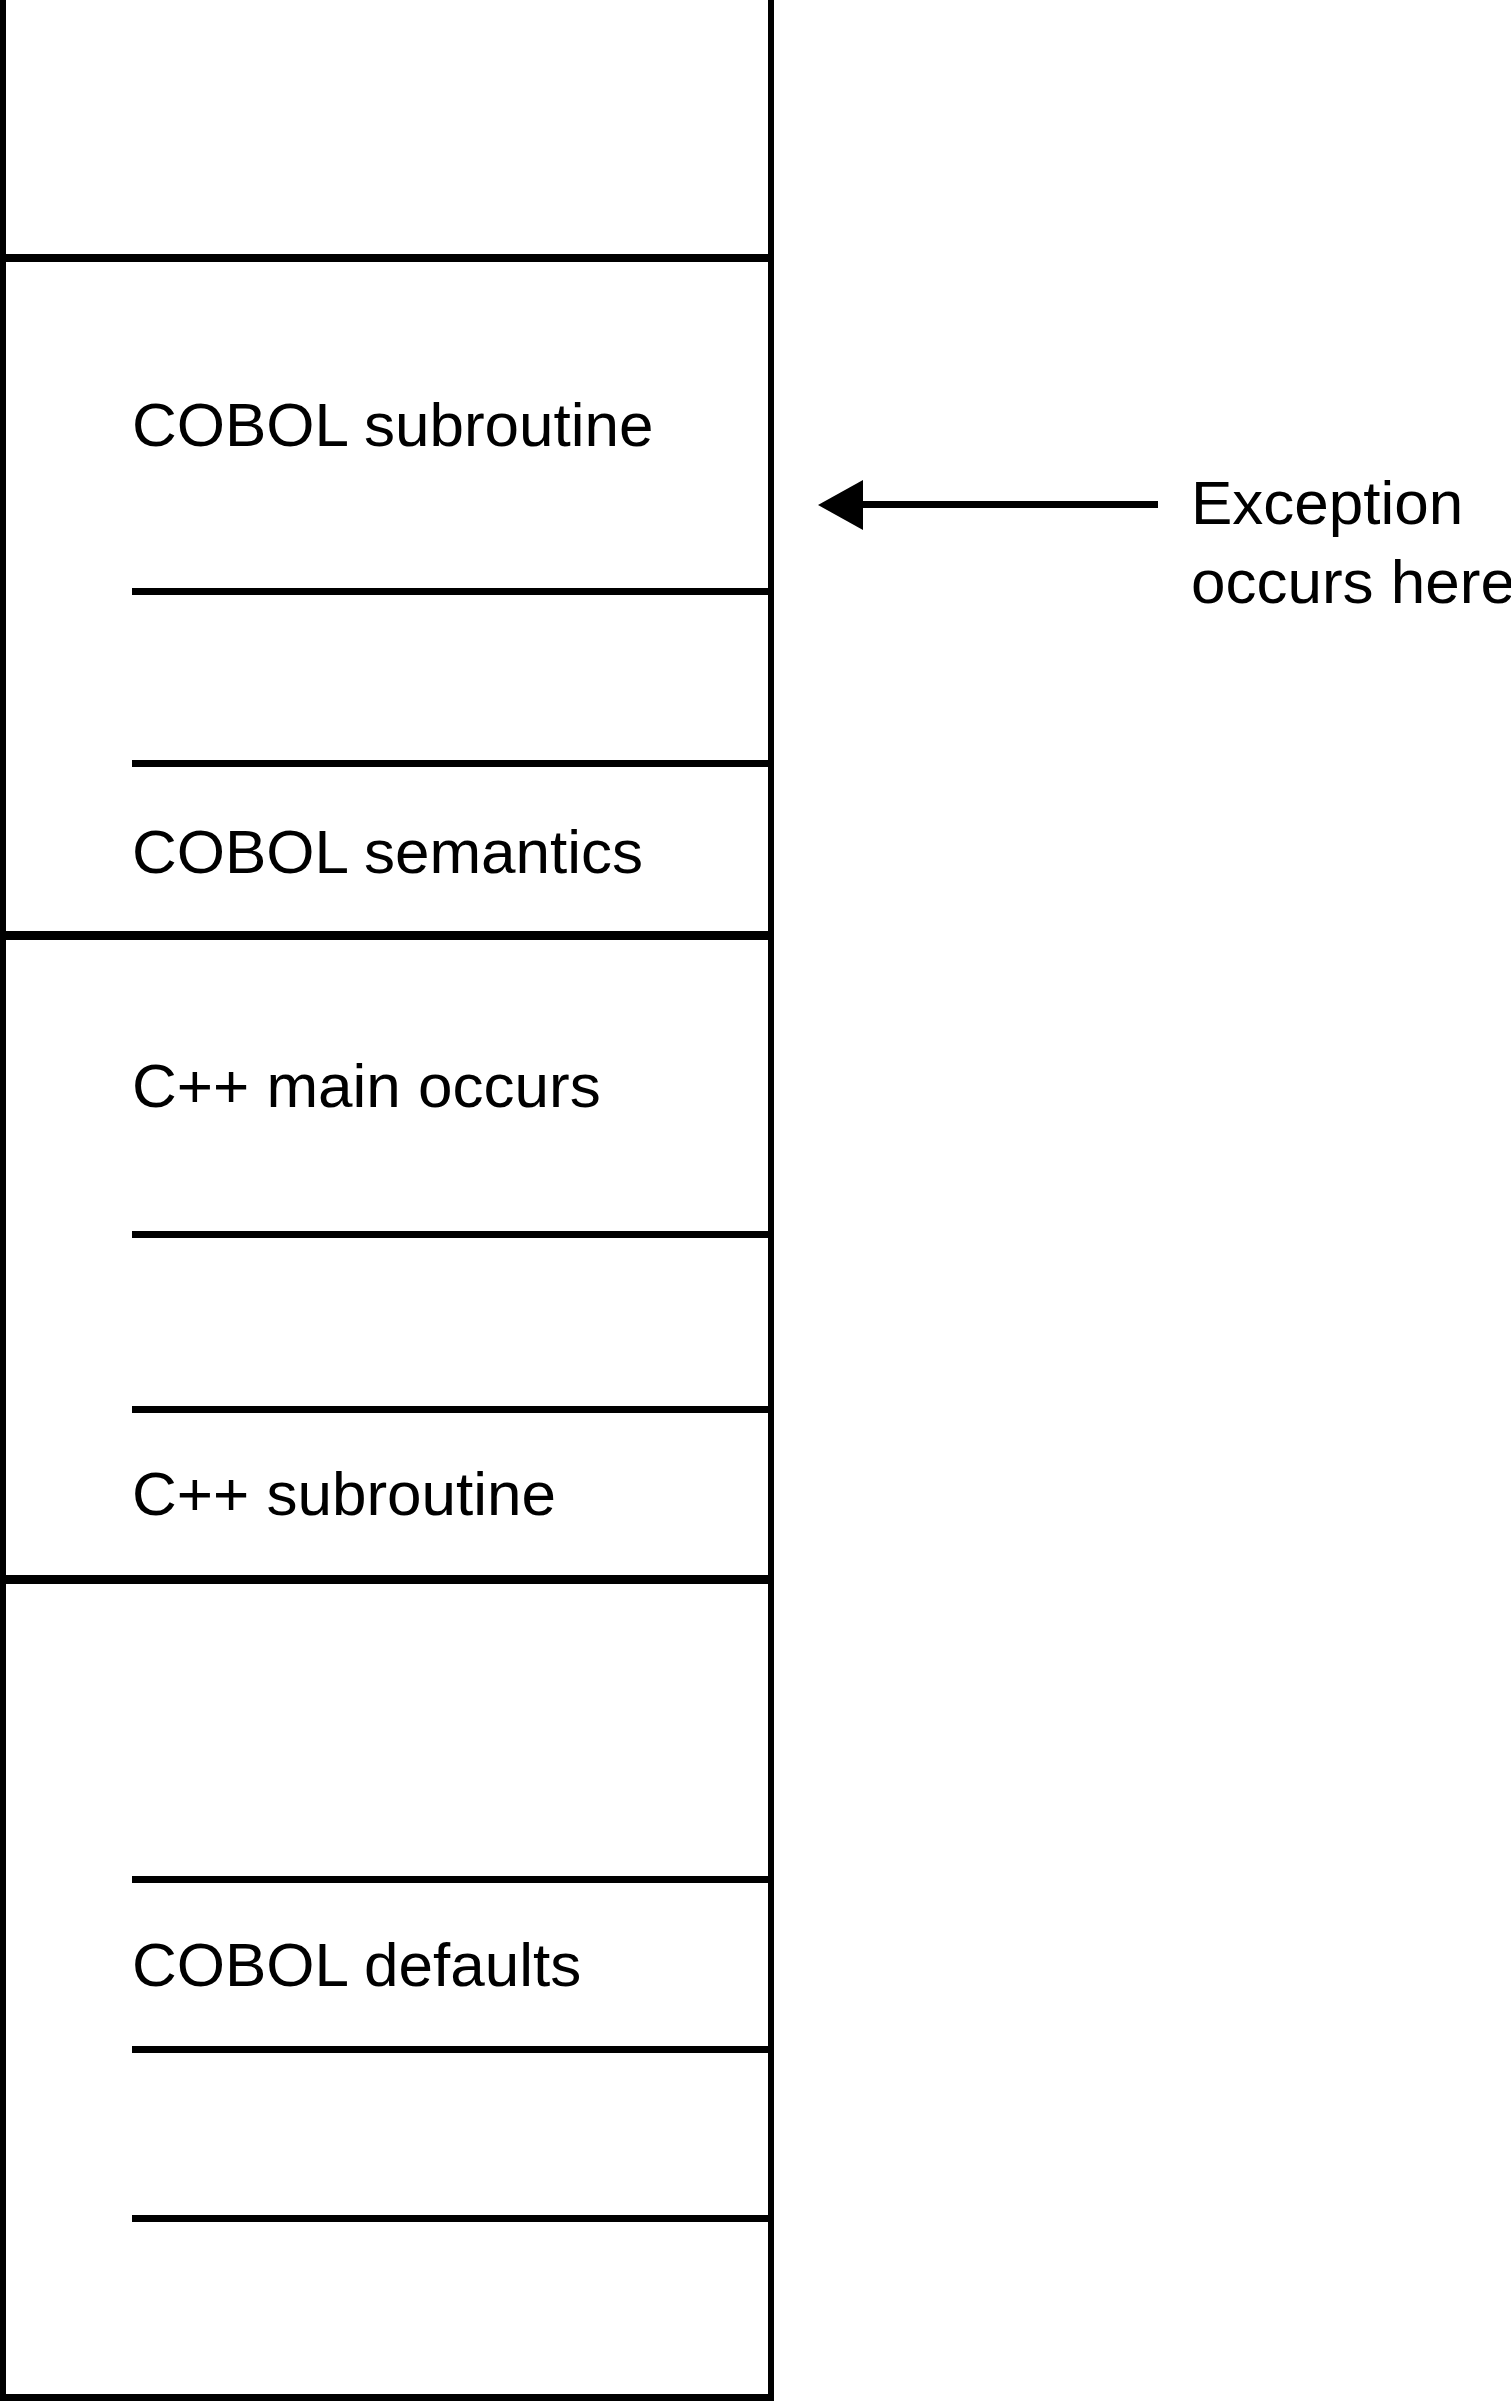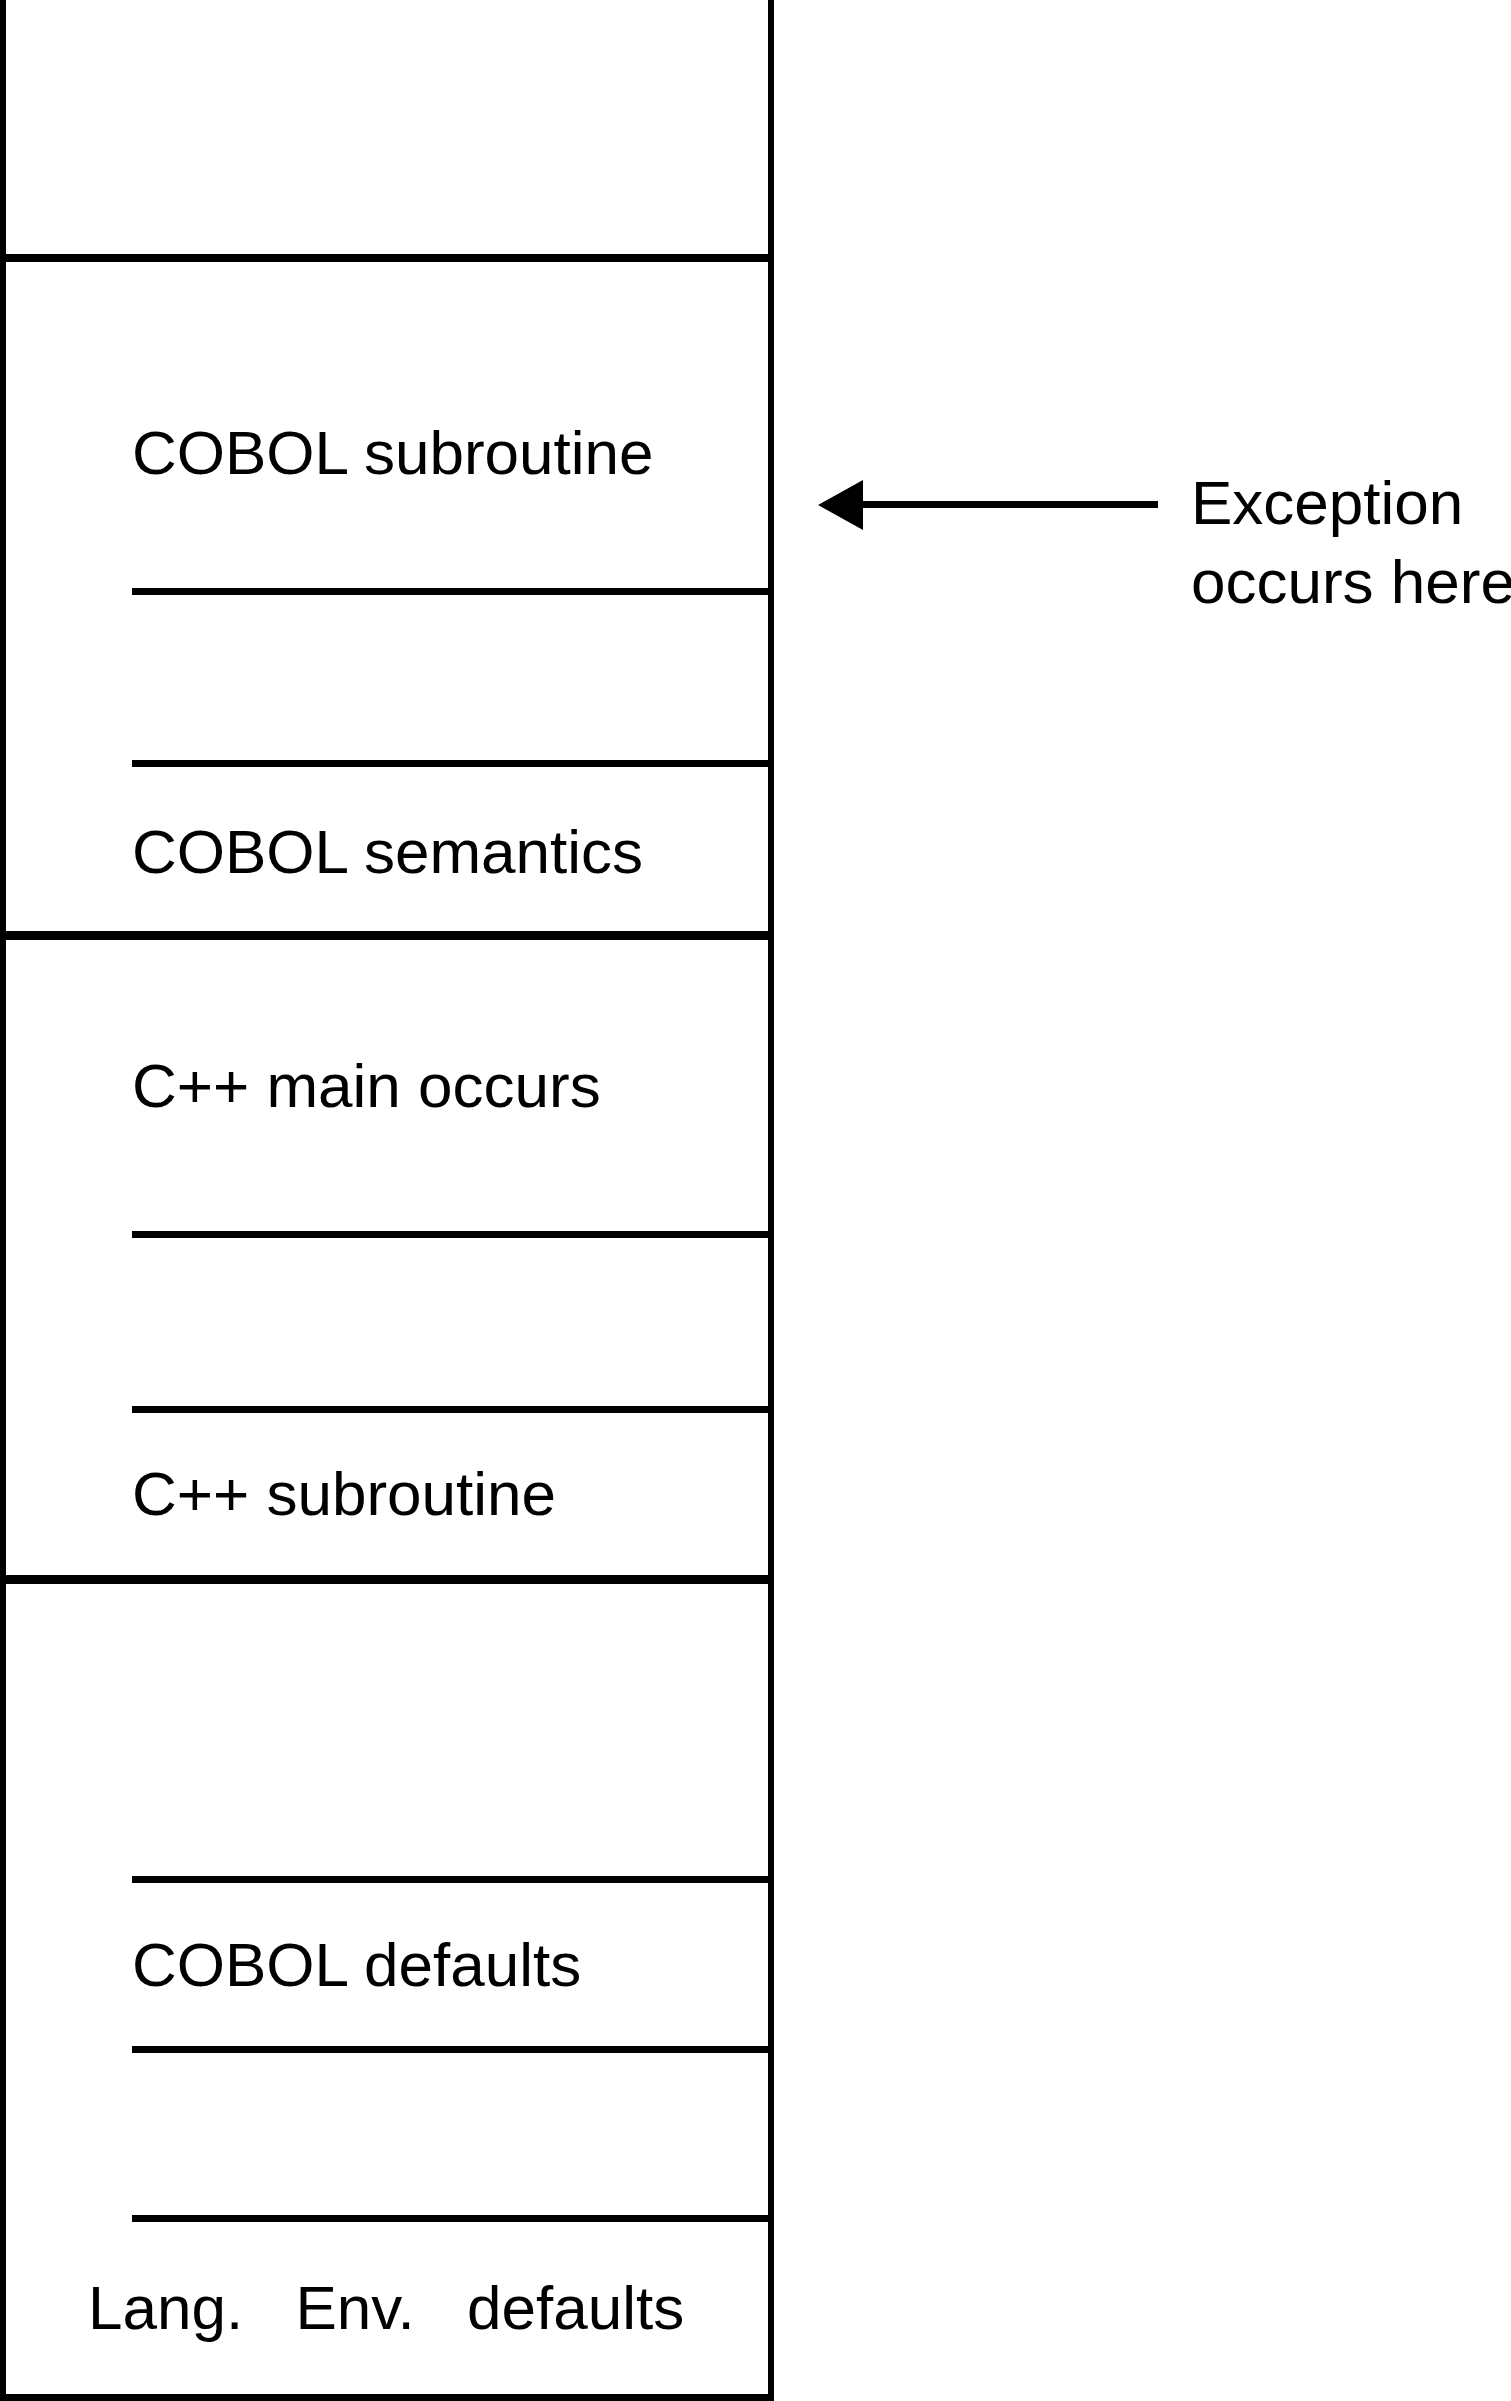--- a/index.html
+++ b/index.html
@@ -65,31 +65,30 @@
   <div class="ln" style="left:0; top:1575px; width:774px; height:8.5px;"></div>
 
   <div class="ln" style="left:132px; top:588px; width:642px; height:7px;"></div>
   <div class="ln" style="left:132px; top:760px; width:642px; height:7px;"></div>
   <div class="ln" style="left:132px; top:1231px; width:642px; height:7px;"></div>
   <div class="ln" style="left:132px; top:1406px; width:642px; height:7px;"></div>
   <div class="ln" style="left:132px; top:1876px; width:642px; height:7px;"></div>
   <div class="ln" style="left:132px; top:2046px; width:642px; height:7px;"></div>
   <div class="ln" style="left:132px; top:2215px; width:642px; height:7px;"></div>
 
-  <div class="stack-label" style="left:132px; top:262px; height:326px;margin-top:28px;">COBOL subroutine</div>
+  <div class="stack-label" style="left:132px; top:262px; height:326px;">COBOL subroutine</div>
 
   <div class="stack-label" style="left:132px; top:767px; height:169px;">COBOL semantics</div>
 
   <div class="stack-label" style="left:132px; top:940px; height:291px;">C++ main occurs</div>
 
   <div class="stack-label" style="left:132px; top:1413px; height:162px;">C++ subroutine</div>
 
   <div class="stack-label" style="left:132px; top:1883px; height:163px;">COBOL defaults</div>
 
-  <div class="stack-label" style="left:88px; top:2222px; height:172px; word-spacing:35px;">Lang. Env. defaults</div>
 
   <div>
     <div class="arrow-head" style="left:818px; top:480px;"></div>
     <div class="arrow-shaft" style="left:859px; top:501px; width:299px; height:7px;"></div>
   </div>
 
   <div class="annotation" style="left:1191px; top:463px;">
     <div>Exception</div>
     <div>occurs here</div>
   </div>

